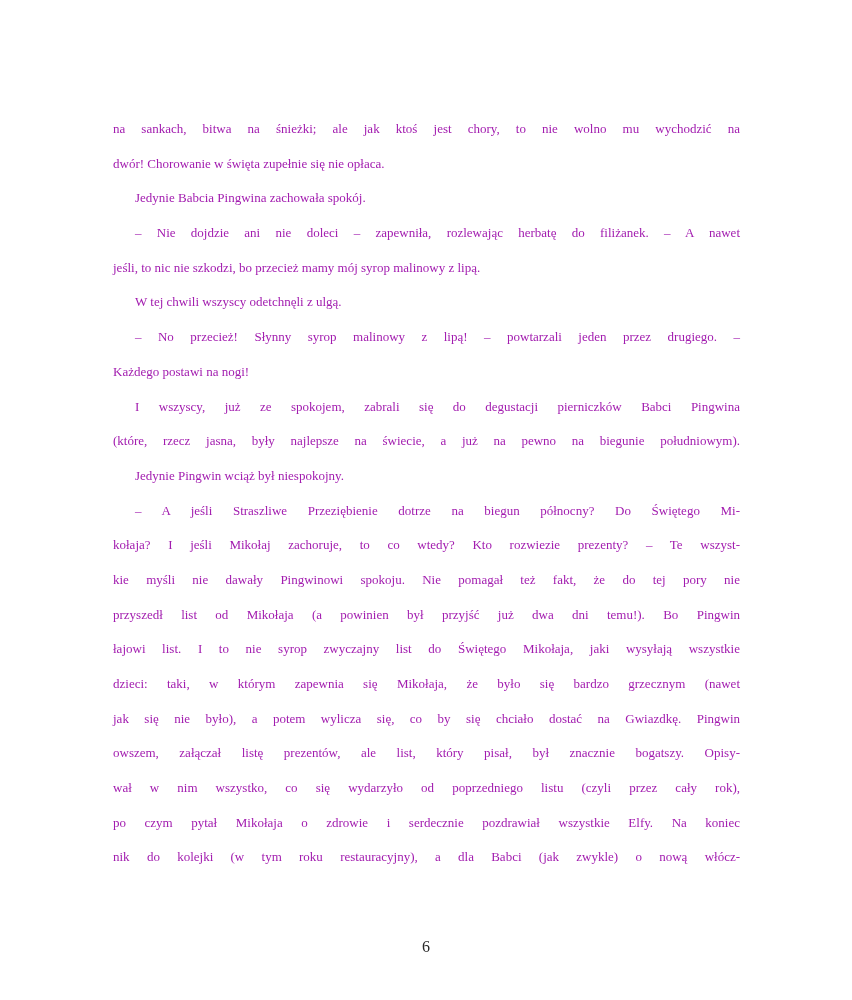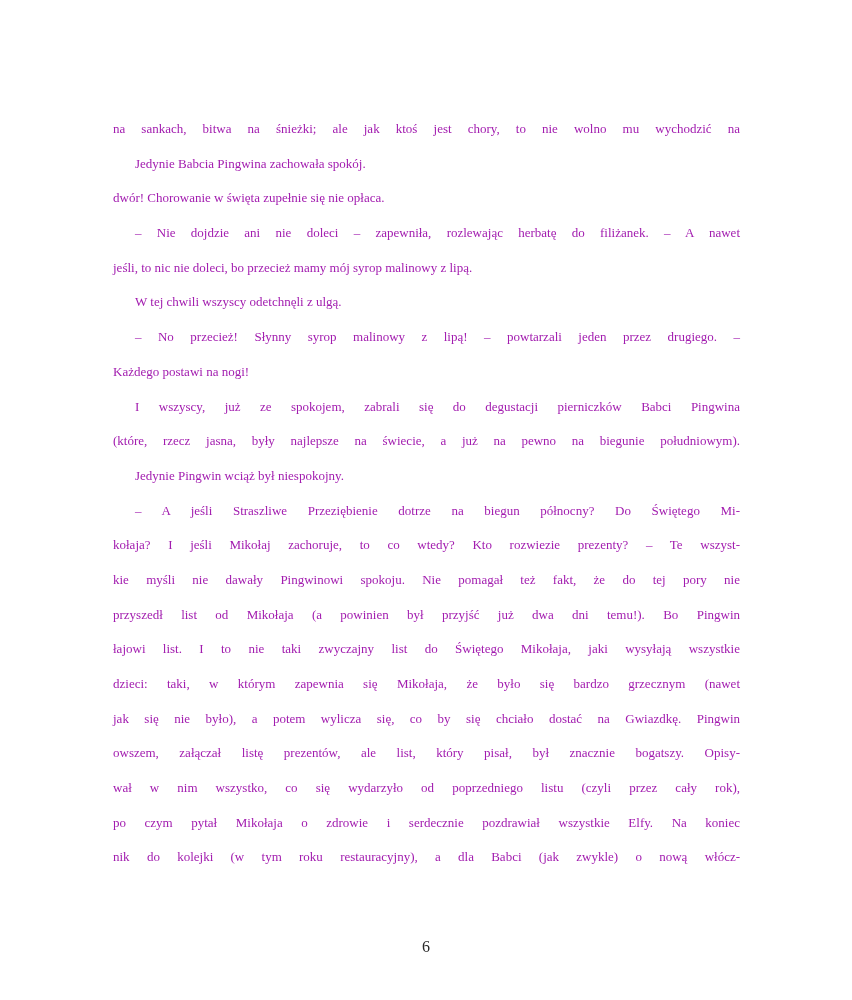--- a/index.html
+++ b/index.html
@@ -30,35 +30,35 @@
     font-family: "Liberation Serif", "DejaVu Serif", serif;
     font-size: 16px;
     color: #2a2a2a;
   }
 </style>
 </head>
 <body>
 
 <div class="page" id="page-body">
     <span class="line just">na sankach, bitwa na śnieżki; ale jak ktoś jest chory, to nie wolno mu wychodzić na</span>
+    <span class="line">dwór! Chorowanie w święta zupełnie się nie opłaca.</span>
     <span class="line indent">Jedynie Babcia Pingwina zachowała spokój.</span>
-    <span class="line">dwór! Chorowanie w święta zupełnie się nie opłaca.</span>
     <span class="line just indent">– Nie dojdzie ani nie doleci – zapewniła, rozlewając herbatę do filiżanek. – A nawet</span>
-    <span class="line">jeśli, to nic nie doleci, bo przecież mamy mój syrop malinowy z lipą.</span>
+    <span class="line">jeśli, to nic nie szkodzi, bo przecież mamy mój syrop malinowy z lipą.</span>
     <span class="line indent">W tej chwili wszyscy odetchnęli z ulgą.</span>
     <span class="line just indent">– No przecież! Słynny syrop malinowy z lipą! – powtarzali jeden przez drugiego. –</span>
     <span class="line">Każdego postawi na nogi!</span>
     <span class="line just indent">I wszyscy, już ze spokojem, zabrali się do degustacji pierniczków Babci Pingwina</span>
     <span class="line just">(które, rzecz jasna, były najlepsze na świecie, a już na pewno na biegunie południowym).</span>
     <span class="line indent">Jedynie Pingwin wciąż był niespokojny.</span>
     <span class="line just indent">– A jeśli Straszliwe Przeziębienie dotrze na biegun północny? Do Świętego Mi-</span>
     <span class="line just">kołaja? I jeśli Mikołaj zachoruje, to co wtedy? Kto rozwiezie prezenty? – Te wszyst-</span>
     <span class="line just">kie myśli nie dawały Pingwinowi spokoju. Nie pomagał też fakt, że do tej pory nie</span>
     <span class="line just">przyszedł list od Mikołaja (a powinien był przyjść już dwa dni temu!). Bo Pingwin</span>
-    <span class="line just">łajowi list. I to nie taki zwyczajny list do Świętego Mikołaja, jaki wysyłają wszystkie</span>
+    <span class="line just">łajowi list. I to nie syrop zwyczajny list do Świętego Mikołaja, jaki wysyłają wszystkie</span>
     <span class="line just">dzieci: taki, w którym zapewnia się Mikołaja, że było się bardzo grzecznym (nawet</span>
     <span class="line just">jak się nie było), a potem wylicza się, co by się chciało dostać na Gwiazdkę. Pingwin</span>
     <span class="line just">owszem, załączał listę prezentów, ale list, który pisał, był znacznie bogatszy. Opisy-</span>
     <span class="line just">wał w nim wszystko, co się wydarzyło od poprzedniego listu (czyli przez cały rok),</span>
     <span class="line just">po czym pytał Mikołaja o zdrowie i serdecznie pozdrawiał wszystkie Elfy. Na koniec</span>
     <span class="line just">nik do kolejki (w tym roku restauracyjny), a dla Babci (jak zwykle) o nową włócz-</span>
   </div>
 
 <div class="page-number">6</div>
 

